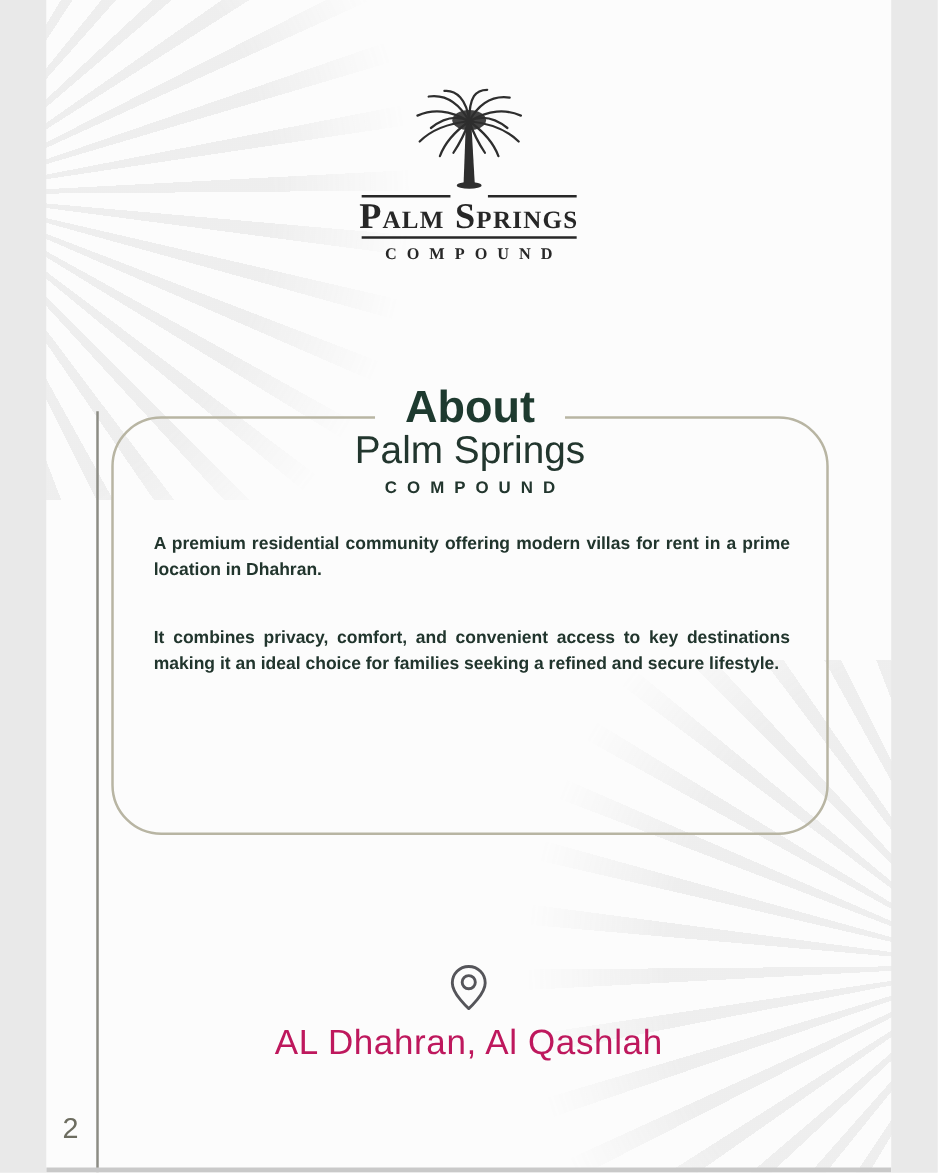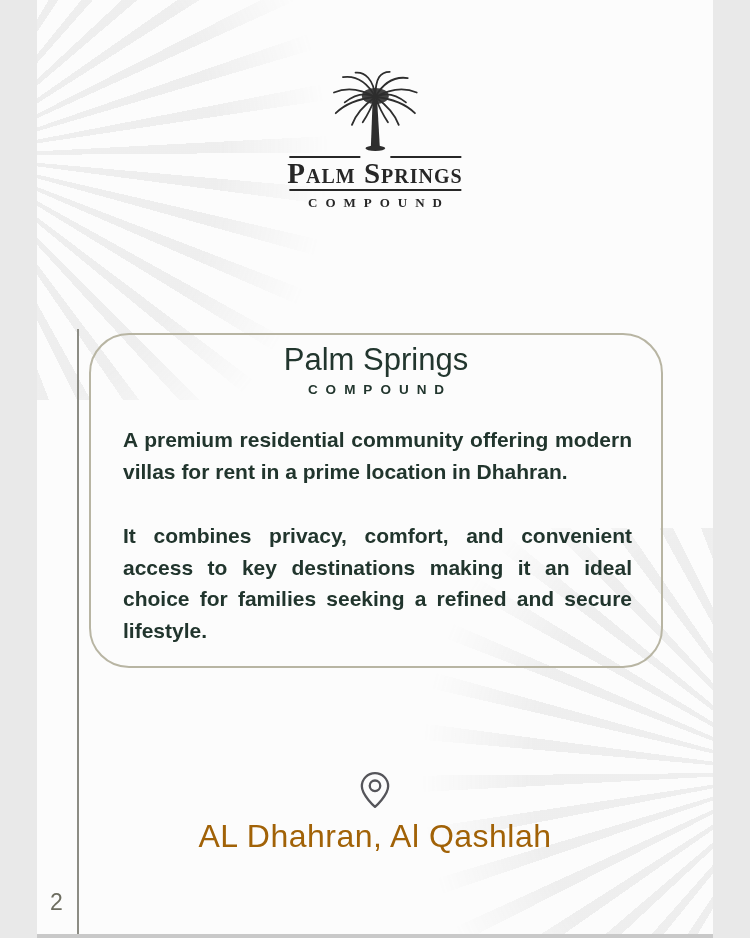--- a/index.html
+++ b/index.html
@@ -90,34 +90,34 @@
   }
   .brand-inside { text-align: center; margin-top: 8px; color: #22362e; }
   .brand-name { font-size: 31px; font-weight: 400; line-height: 1.1; }
   .brand-sub {
     font-size: 13.5px; font-weight: 700;
     letter-spacing: 8px; text-indent: 8px; margin-top: 5px;
   }
   .about-body { padding: 0 29px 0 32px; }
   .about-para {
     margin: 0; text-align: justify;
-    font-size: 21px; font-weight: 700; line-height: 1.5;
+    font-size: 14px; font-weight: 700; line-height: 1.5;
     color: #21352d;
   }
   .about-para.first { margin-top: 27px; }
   .about-para.second { margin-top: 33px; }
 
   
   .location-block {
     position: absolute; left: 0; right: 0; top: 770px;
     display: flex; flex-direction: column; align-items: center;
   }
   .pin-svg { width: 38px; height: 40px; display: block; }
   .location-label {
-    margin-top: 8px; font-size: 32px; color: #a16207; letter-spacing: 0.5px;
+    margin-top: 8px; font-size: 28px; color: #be185d; letter-spacing: 0.5px;
   }
 </style>
 </head>
 <body>
 
 <div class="page">
 
   <div class="watermark wm-tl"></div>
   <div class="watermark wm-br"></div>
 
@@ -150,20 +150,21 @@
       <span class="rule"></span>
         <span class="rule-gap"></span>
         <span class="rule"></span>
     </div>
     <div class="logo-name">Palm Springs</div>
     <div class="logo-divider"></div>
     <div class="logo-sub">COMPOUND</div>
   </div>
 
   <div class="about-card">
+    <div class="about-title">About</div>
     <div class="brand-inside">
       <div class="brand-name">Palm Springs</div>
       <div class="brand-sub">COMPOUND</div>
     </div>
     <div class="about-body">
       <p class="about-para first">A premium residential community offering modern villas for rent in a prime location in Dhahran.</p>
       <p class="about-para second">It combines privacy, comfort, and convenient access to key destinations making it an ideal choice for families seeking a refined and secure lifestyle.</p>
     </div>
   </div>
 

